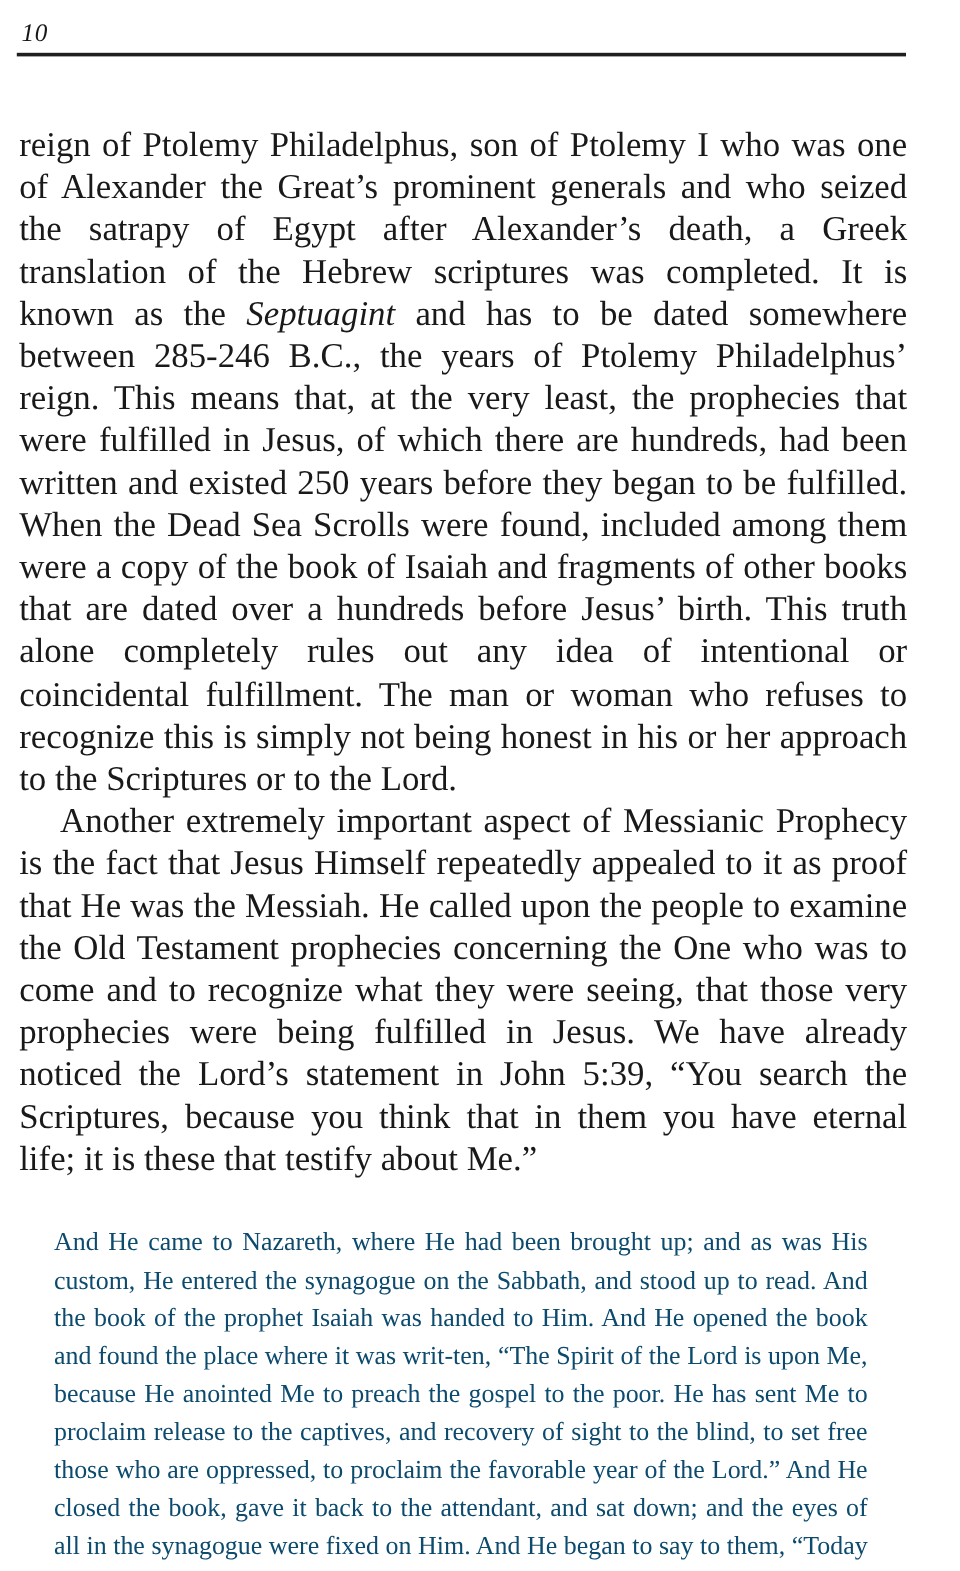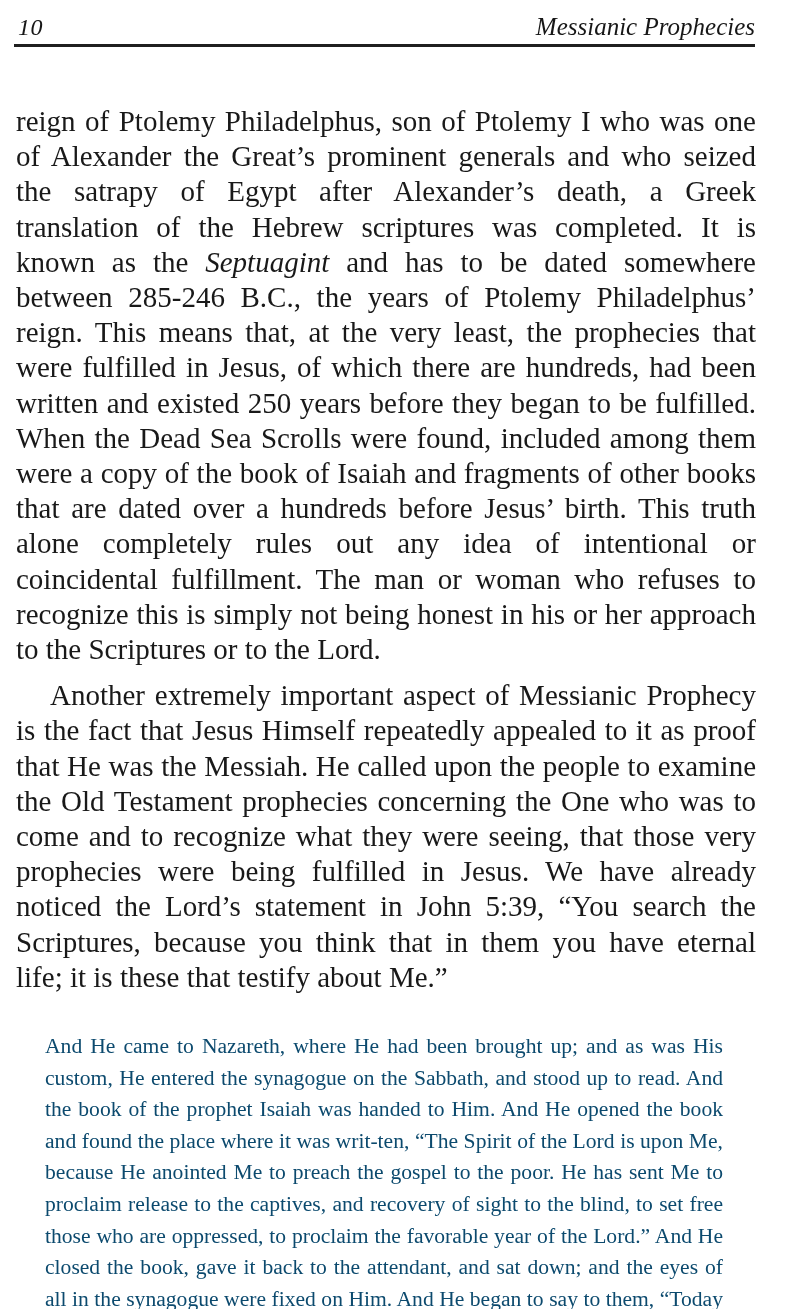--- a/index.html
+++ b/index.html
@@ -24,21 +24,21 @@
     left: 14px;
     right: 45px;
     top: 12px;
     height: 34px;
   }
   .running-head .folio {
     position: absolute;
     left: 4px;
     top: 0;
     font-style: italic;
-    font-size: 24px;
+    font-size: 21px;
     letter-spacing: 0.5px;
     line-height: 30px;
     color: #171717;
   }
   .running-head .book-title {
     position: absolute;
     right: 0;
     top: 0;
     font-style: italic;
     font-size: 25px;
@@ -69,21 +69,21 @@
     line-height: 35.2px;
     text-align: justify;
     text-justify: inter-word;
     hyphens: manual;
     color: #191919;
   }
   p.body.indent {
     text-indent: 34px;
   }
   p.body + p.body {
-    margin-top: 11px;
+    margin-top: 0px;
   }
   .spacer-sm { height: 18px; }
 
   p.lead-in {
     margin: 0;
     font-size: 23.2px;
     line-height: 35.2px;
     text-indent: 30px;
     color: #191919;
   }
@@ -102,21 +102,20 @@
 
   em { font-style: italic; }
 </style>
 </head>
 <body>
 
 <div class="page">
 
   <div class="running-head">
     <div class="folio">10</div>
-    <div class="book-title">Messianic Prophecies</div>
   </div>
   <div class="head-rule"></div>
 
   <div class="textblock">
 
     <p class="body"><span>reign of Ptolemy Philadelphus, son of Ptolemy I who was one of Alexander the Great’s prominent generals and who seized the satrapy of Egypt after Alexander’s death, a Greek translation of the Hebrew scriptures was completed. It is known as the </span><em>Septuagint</em><span> and has to be dated somewhere between 285-246 B.C., the years of Ptolemy Philadelphus’ reign. This means that, at the very least, the prophecies that were fulfilled in Jesus, of which there are hundreds, had been written and existed 250 years before they began to be fulfilled. When the Dead Sea Scrolls were found, included among them were a copy of the book of Isaiah and fragments of other books that are dated over a hundreds before Jesus’ birth.  This truth alone completely rules out any idea of intentional or coincidental fulfillment. The man or woman who refuses to recognize this is simply not being honest in his or her approach to the Scriptures or to the Lord.</span></p>
 
     <p class="body indent">Another extremely important aspect of Messianic Prophecy is the fact that Jesus Himself repeatedly appealed to it as proof that He was the Messiah. He called upon the people to examine the Old Testament prophecies concerning the One who was to come and to recognize what they were seeing, that those very prophecies were being fulfilled in Jesus. We have already noticed the Lord’s statement in John 5:39, “You search the Scriptures, because you think that in them you have eternal life; it is these that testify about Me.”</p>
 
     <div class="spacer-sm"></div>

